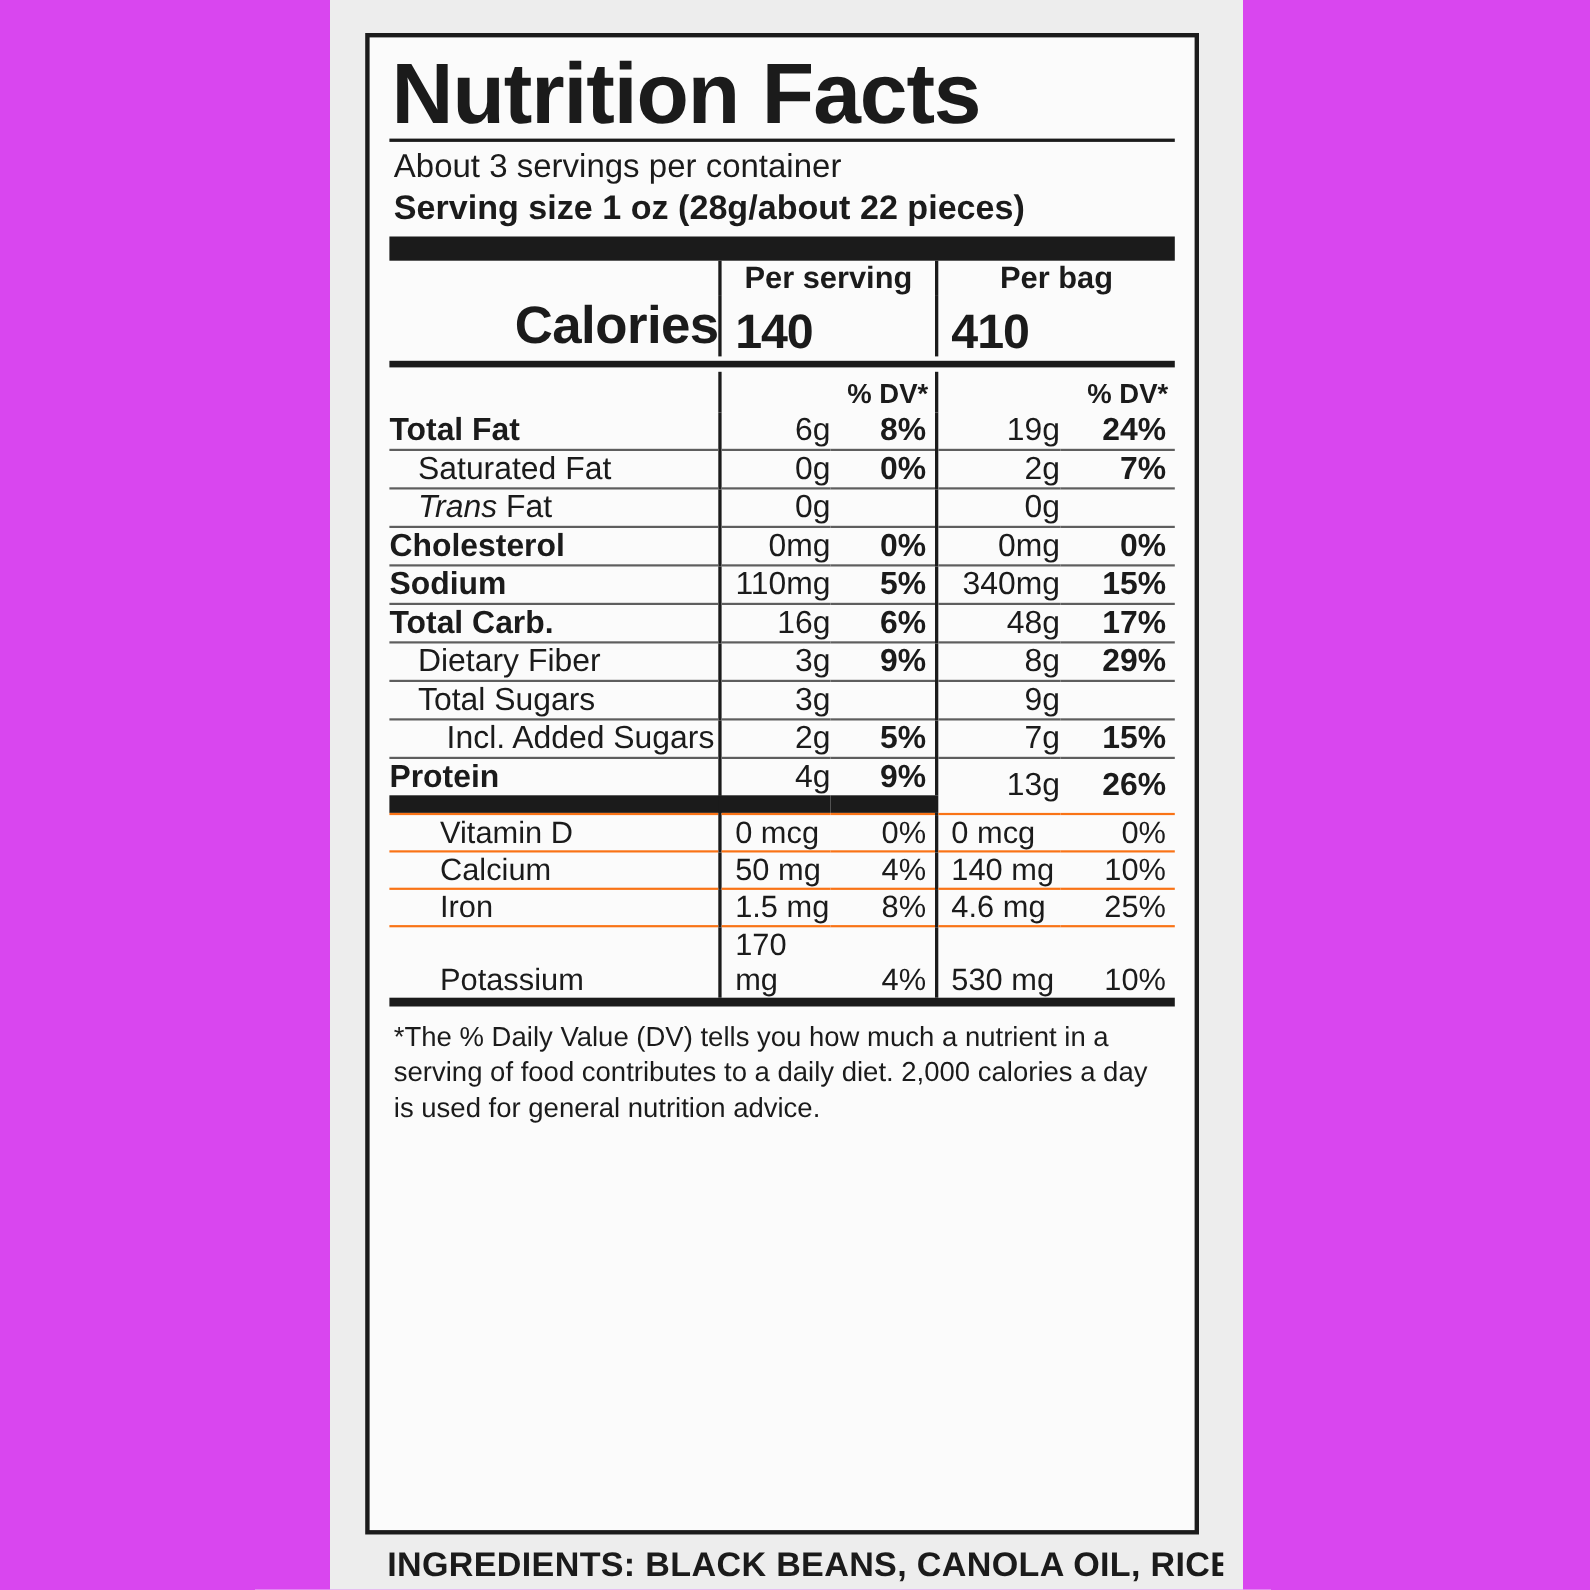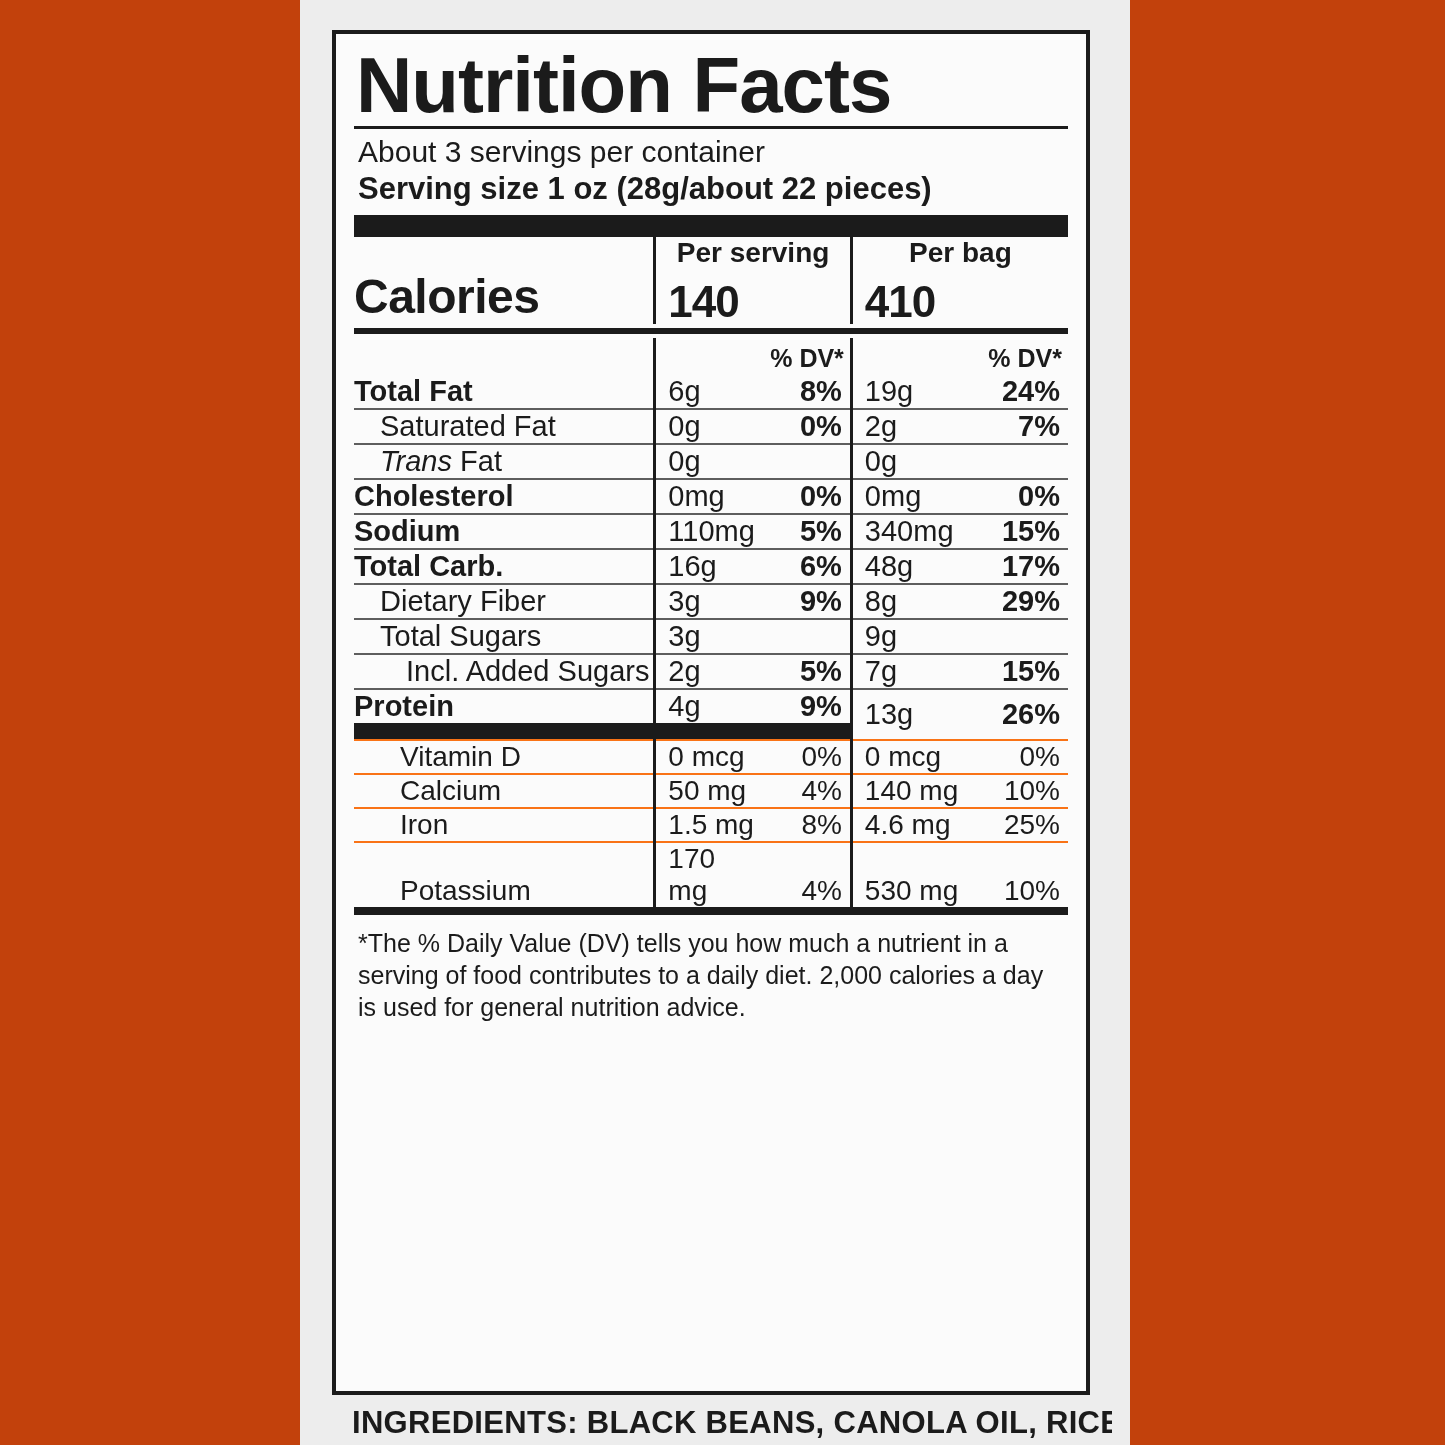--- a/index.html
+++ b/index.html
@@ -13,21 +13,21 @@
     font-family: "Liberation Sans", sans-serif;
     -webkit-font-smoothing: antialiased;
     overflow: hidden;
   }
 
   
   #page {
     position: relative;
     width: 1445px;
     height: 1445px;
-    background: #c2410c;
+    background: #d946ef;
   }
 
   
   #bag {
     position: absolute;
     left: 300px;
     top: 0px;
     width: 830px;
     height: 1445px;
     background: #ededed;
@@ -96,20 +96,21 @@
   .colhead.center-span { text-align: center; }
 
   
   .sep-l { border-left: 3px solid #1b1b1b; }
 
   .cal-row td { padding-top: 4px; padding-bottom: 2px; }
   .cal-label {
     font-size: 48px;
     font-weight: bold;
     letter-spacing: -0.5px;
+    text-align: right;
   }
   .cal-num {
     font-size: 44px;
     font-weight: bold;
     line-height: 1;
     padding-left: 12px !important;
     letter-spacing: -1px;
   }
 
   .dv-head {
@@ -120,21 +121,21 @@
     white-space: nowrap;
   }
 
   .nrow td {
     font-size: 29px;
     padding: 7px 0 6px 0;
     border-top: 2px solid #5e5e5e;
   }
   .nrow.first-after-cal td { border-top: none; }
   .nrow td.name { text-align: left; }
-  .nrow td.val  { text-align: left; padding-left: 12px !important; }
+  .nrow td.val  { text-align: right; padding-left: 12px !important; }
   .nrow td.dv   { text-align: right; font-weight: bold; padding-right: 8px !important; white-space: nowrap; }
 
   .bold   { font-weight: bold; }
   .indent1 { padding-left: 26px !important; }
   .indent2 { padding-left: 52px !important; }
   .ital { font-style: italic; }
 
   
   tr.thickbar td {
     border-top: 16px solid #1b1b1b;

